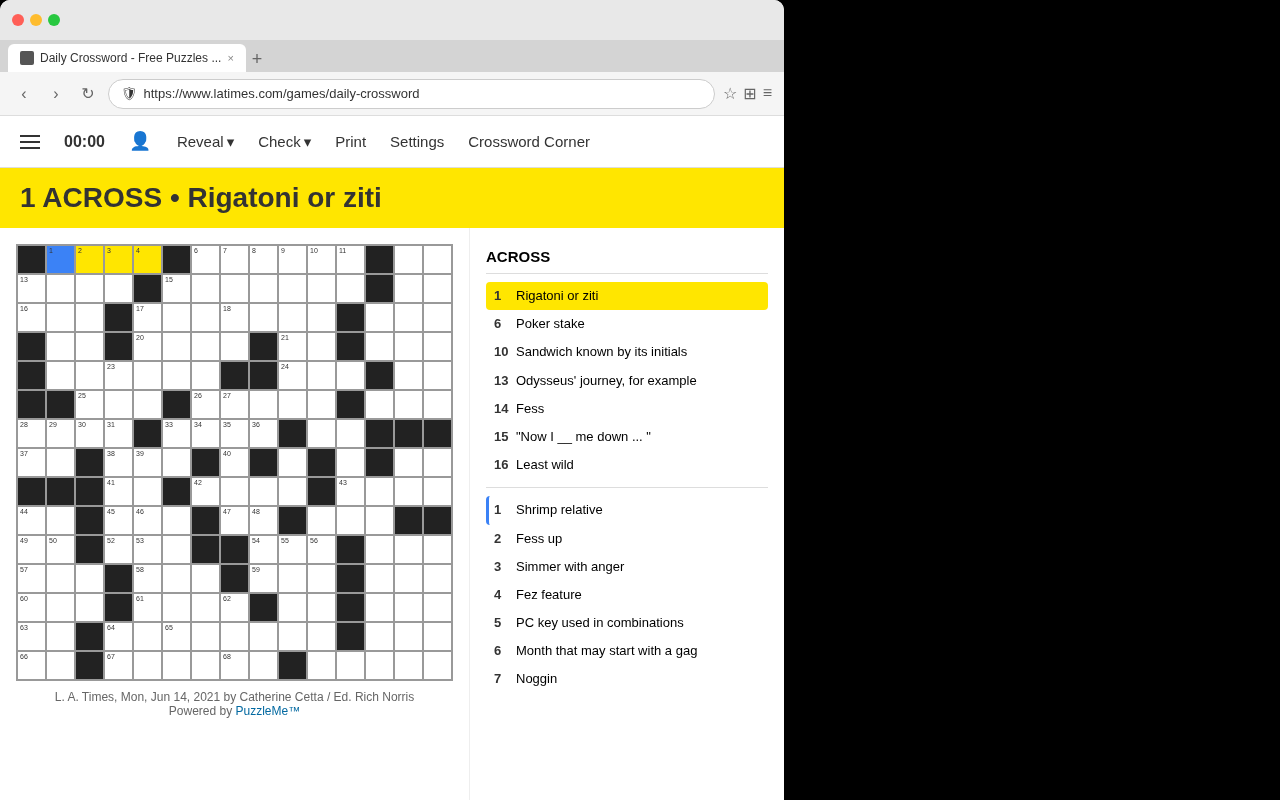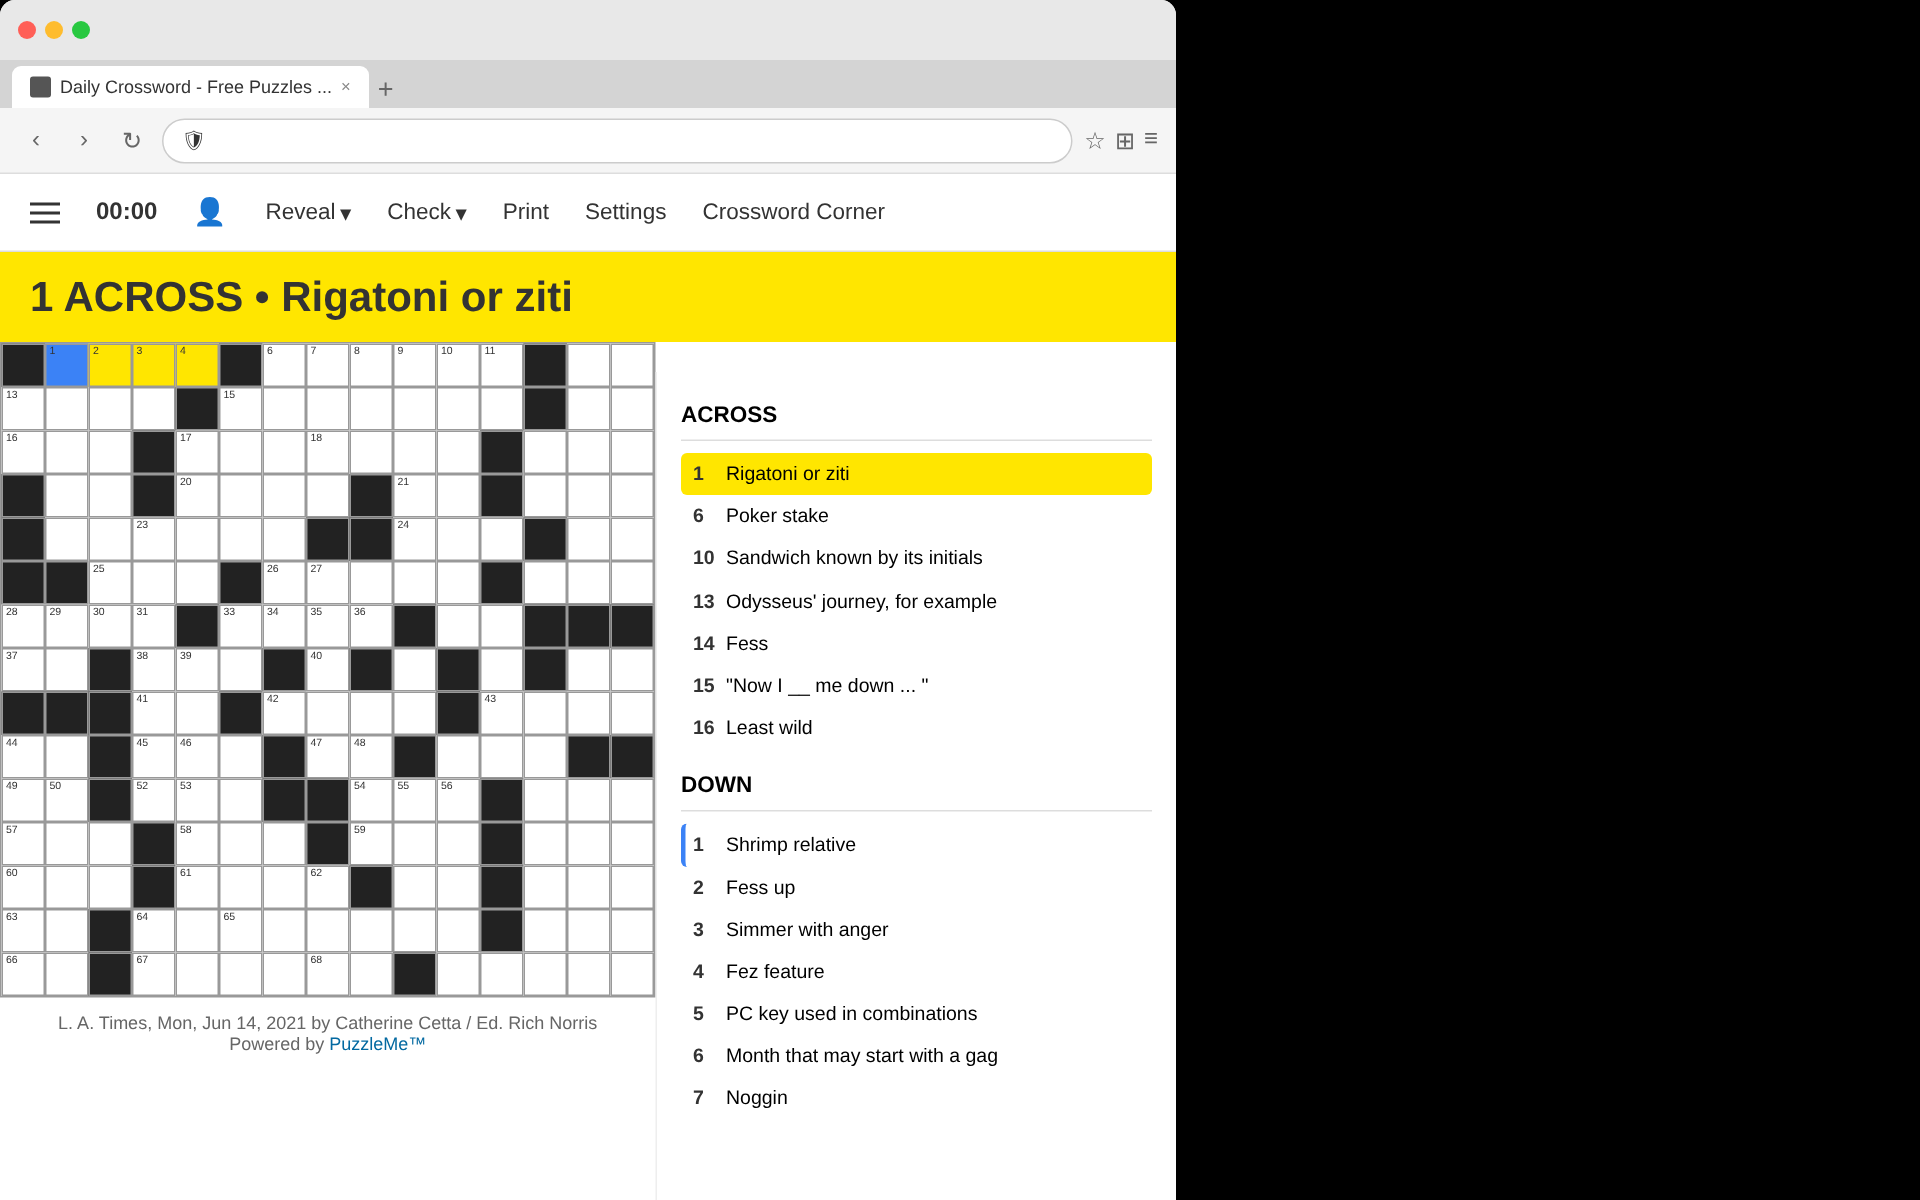--- a/index.html
+++ b/index.html
@@ -188,20 +188,21 @@
 
     
     .main-content {
       display: flex;
       flex: 1;
       overflow: hidden;
     }
 
     
     .grid-section {
+      padding: 16px;
       flex: 0 0 auto;
     }
 
     .crossword-grid {
       display: inline-block;
       border: 1px solid #999;
     }
 
     .grid-row {
       display: flex;
@@ -236,21 +237,20 @@
       line-height: 1;
     }
 
     
     .clues-section {
       padding: 16px;
       flex: 1;
       overflow-y: auto;
       border-left: 1px solid #eee;
       font-size: 13px;
-      margin-top: 20px;
     }
 
     .clue-group-title {
       font-weight: bold;
       font-size: 15px;
       margin-bottom: 8px;
       margin-top: 4px;
     }
 
     .clue-divider {
@@ -329,20 +329,21 @@
     </div>
     <button class="new-tab-btn">+</button>
   </div>
 
   <div class="address-bar">
     <button class="nav-btn">‹</button>
     <button class="nav-btn">›</button>
     <button class="nav-btn">↻</button>
     <div class="url-bar">
       <span>🛡</span>
+      <span>https://www.latimes.com/games/daily-crossword</span>
     </div>
     <div class="toolbar-icons">
       <span style="font-size:16px;cursor:pointer;color:#666;">☆</span>
       <span style="font-size:16px;cursor:pointer;color:#666;">⊞</span>
       <span style="font-size:16px;cursor:pointer;color:#666;">≡</span>
     </div>
   </div>
 
   <div class="content-wrapper">
 
@@ -772,21 +773,20 @@
             <div class="clue-item">
               <span class="clue-num">15</span>
               <span class="clue-text">"Now I __ me down ... "</span>
             </div>
             <div class="clue-item">
               <span class="clue-num">16</span>
               <span class="clue-text">Least wild</span>
             </div>
           </div>
 
-        <div class="clue-group-title" style="margin-top:16px;">DOWN</div>
         <hr class="clue-divider">
 
         <div id="down-clues">
             <div class="clue-item current-down">
               <span class="clue-num">1</span>
               <span class="clue-text">Shrimp relative</span>
             </div>
             <div class="clue-item">
               <span class="clue-num">2</span>
               <span class="clue-text">Fess up</span>

